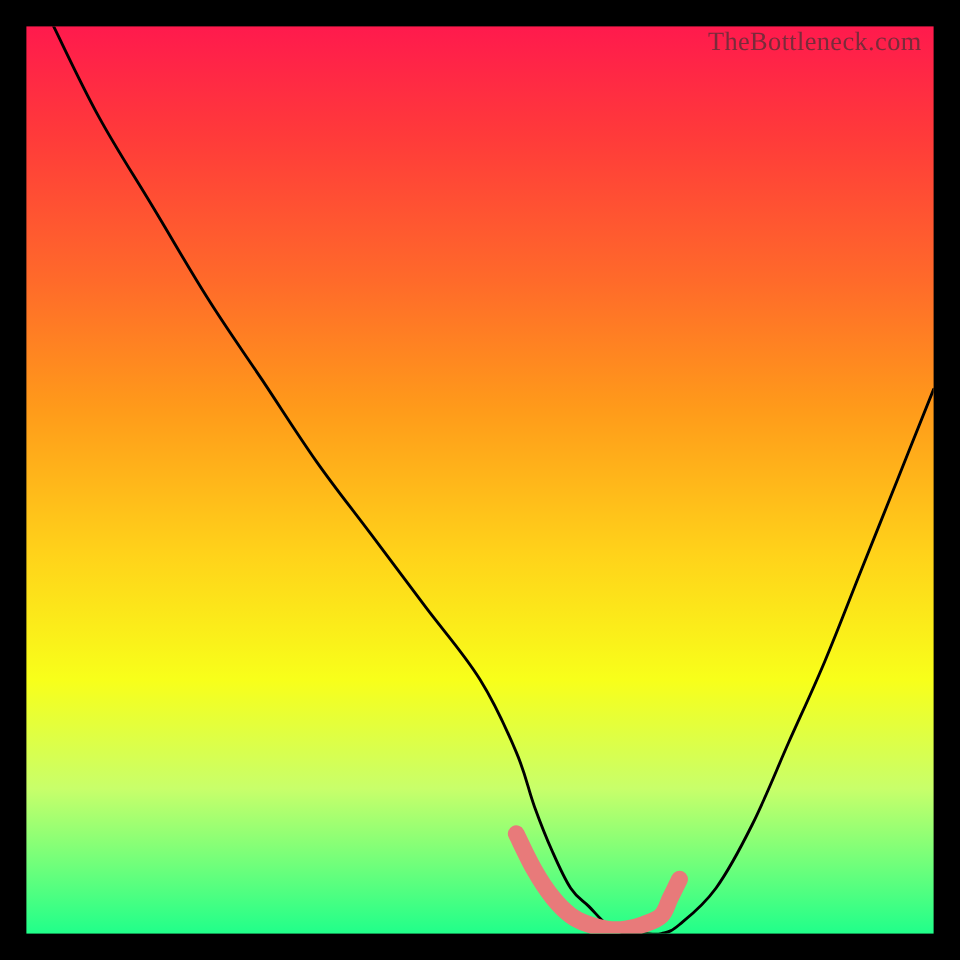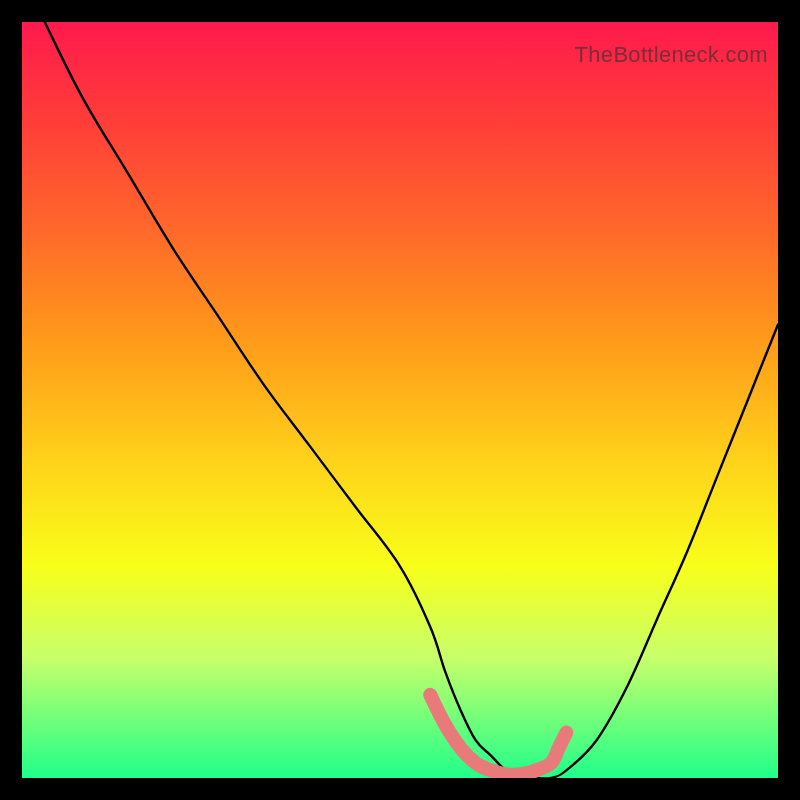--- a/index.html
+++ b/index.html
@@ -21,23 +21,23 @@
       #ff3a3a 12%,
       #ff6a2a 28%,
       #ff9a1a 42%,
       #ffd21a 58%,
       #f8ff1a 72%,
       #c8ff6a 84%,
       #20ff8a 100%);
   }
   .watermark {
     position: absolute;
-    top: 20px;
+    top: 0;
     right: 10px;
-    font-family: Liberation Sans, sans-serif;
+    font-family: Liberation Serif, serif;
     font-size: 22px;
     font-weight: 500;
     color: rgba(50,50,50,0.65);
     letter-spacing: 0.3px;
     user-select: none;
     margin-left: 48px;
   }
   svg.curves {
     position: absolute;
     inset: 0;

